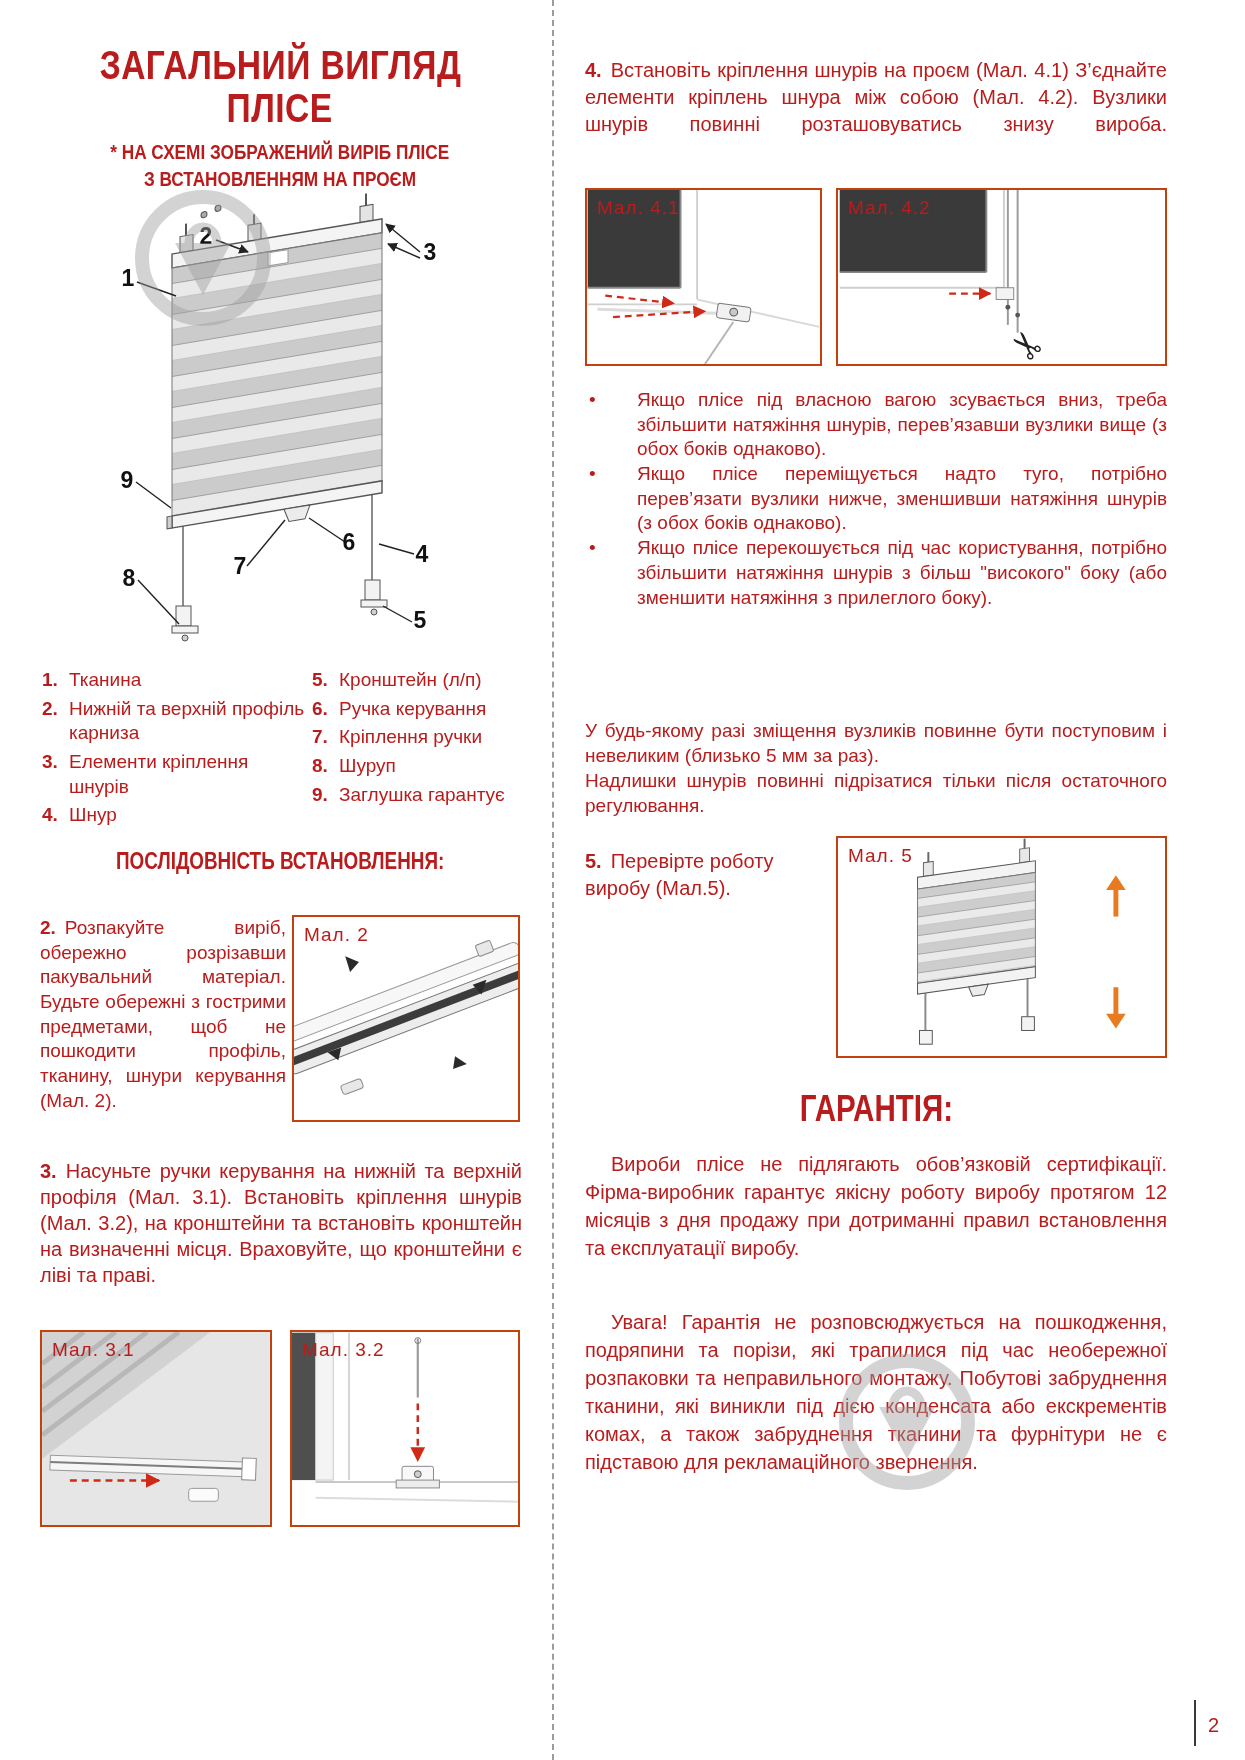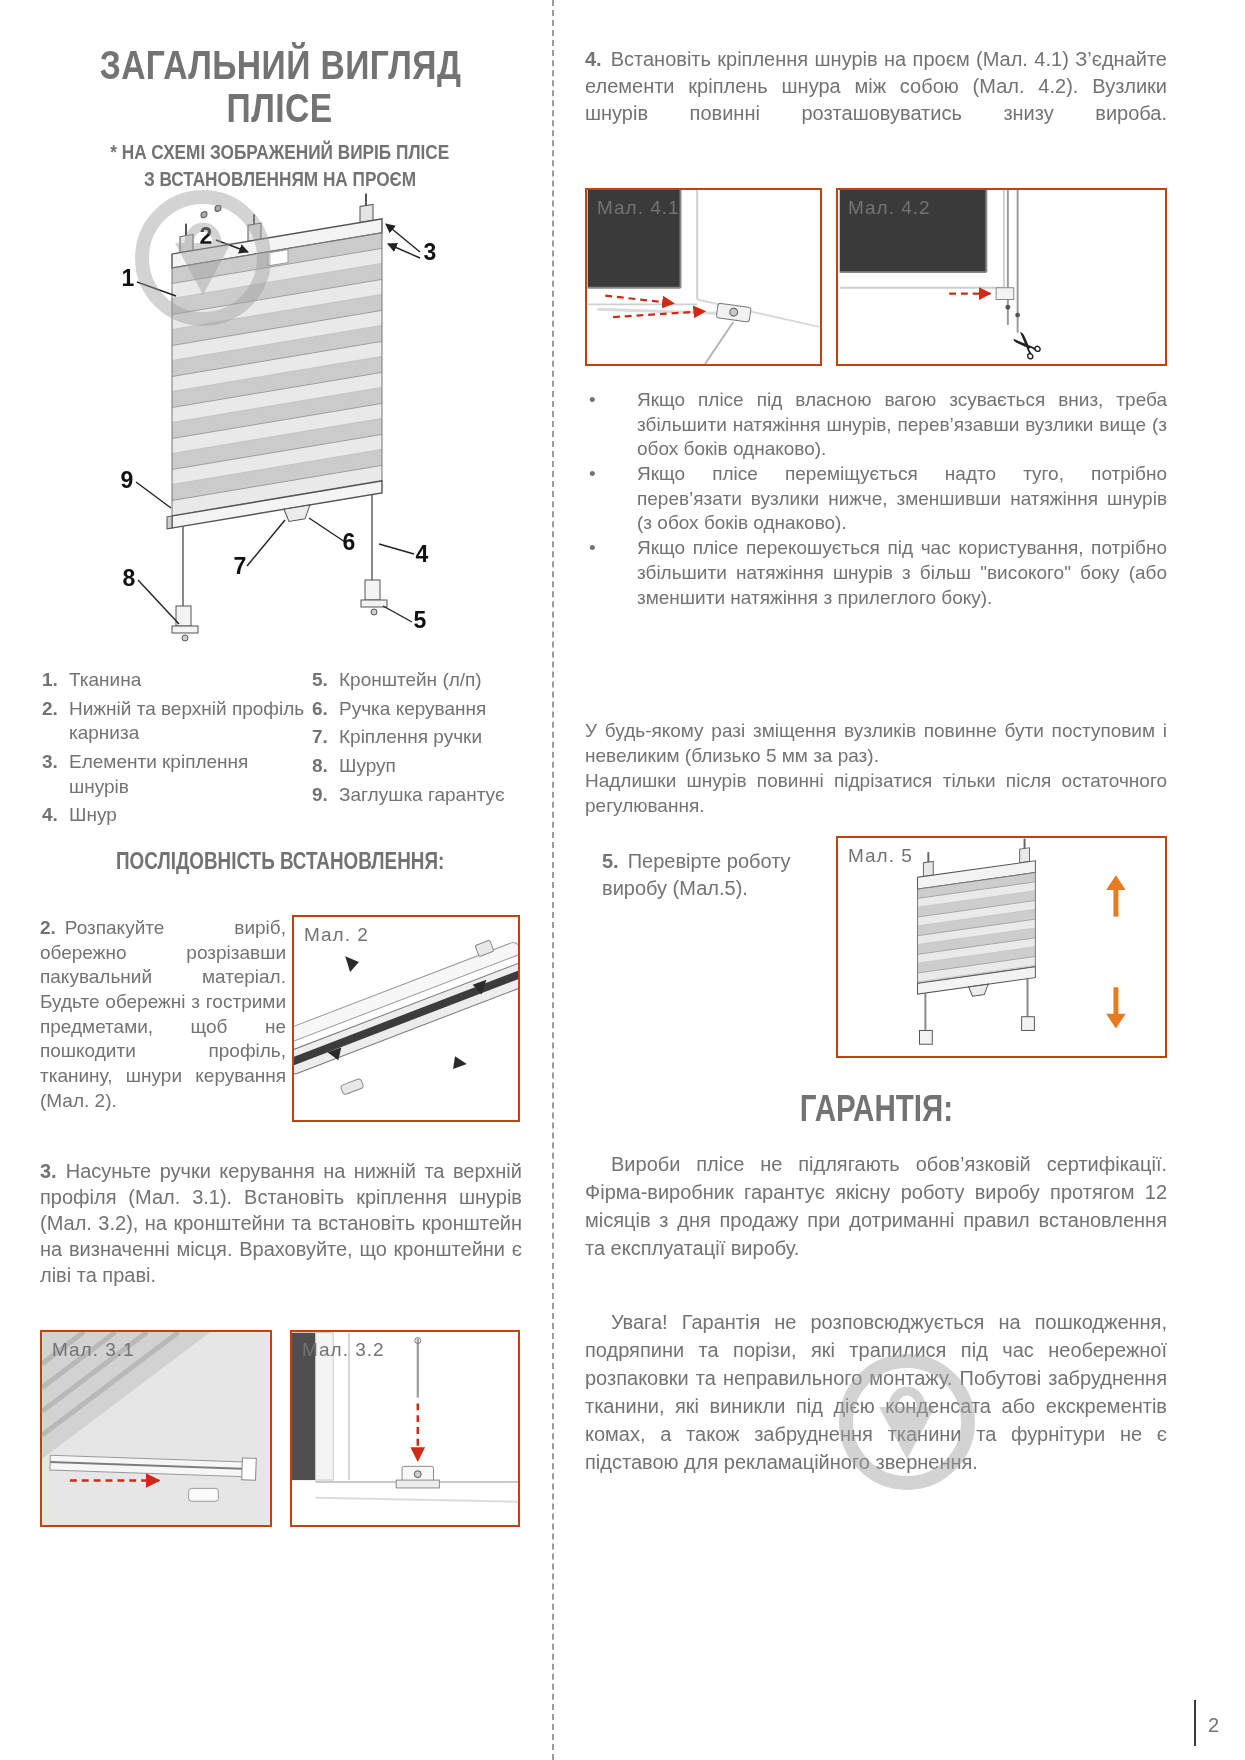--- a/index.html
+++ b/index.html
@@ -1,20 +1,20 @@
 <!DOCTYPE html>
 <html><head>
 <meta charset="utf-8">
 <style>
   html,body{margin:0;padding:0;background:#fff;}
   .page{position:relative;width:1245px;height:1760px;background:#fff;overflow:hidden;
-        font-family:"Liberation Sans","DejaVu Sans",sans-serif;color:#737373;}
+        font-family:"Liberation Sans","DejaVu Sans",sans-serif;color:#b91c1c;}
   .abs{position:absolute;}
   .j{text-align:justify;}
-  .jl{text-align:justify;text-align-last:justify;}
+  .jl{text-align:justify;text-align-last:justify;margin-top:11px;}
   .t19{font-size:19px;line-height:1.3;}
   .t20{font-size:20px;line-height:1.35;}
   .t20w{font-size:20px;line-height:1.4;}
   .cond{display:inline-block;transform:scaleX(0.82);transform-origin:50% 50%;white-space:nowrap;}
   .main-title{font-size:41px;line-height:1.06;font-weight:bold;text-align:center;letter-spacing:.5px;}
   .subtitle{font-size:21px;line-height:1.3;font-weight:bold;text-align:center;}
   .sec-heading{font-size:23px;font-weight:bold;text-align:center;}
   .legend{display:flex;font-size:19px;line-height:1.3;}
   .legend-col1{width:270px;flex:none;}
   .legend-col2{width:208px;flex:none;}
@@ -294,21 +294,21 @@
       <span class="bdot">•</span>
       <span class="btext">Якщо плісе перекошується під час користування, потрібно збільшити натяжіння шнурів з більш "високого" боку (або зменшити натяжіння з прилеглого боку).</span>
     </div>
   </div>
 
   <div class="abs t19" style="left:585px;top:703px;width:582px;line-height:1.32;margin-top:15px;">
     <p class="j">У будь-якому разі зміщення вузликів повинне бути поступовим і невеликим (близько 5 мм за раз).</p>
     <p class="j">Надлишки шнурів повинні підрізатися тільки після остаточного регулювання.</p>
   </div>
 
-  <p class="abs t20" style="left:602px;top:848px;width:246px;">
+  <p class="abs t20" style="left:585px;top:848px;width:246px;">
     <span class="bnum">5.</span><span>Перевірте роботу виробу (Мал.5).</span>
   </p>
 
   <div class="figure" style="left:836px;top:836px;width:331px;height:222px;">
     <div class="fig-label">Мал. 5</div>
     <svg viewBox="0 0 331 222">
       <defs>
         <pattern id="pleats2" width="120" height="19" patternUnits="userSpaceOnUse">
           <rect width="120" height="9.5" fill="#cdcdcd"></rect>
           <rect y="9.5" width="120" height="9.5" fill="#eaeaea"></rect>

